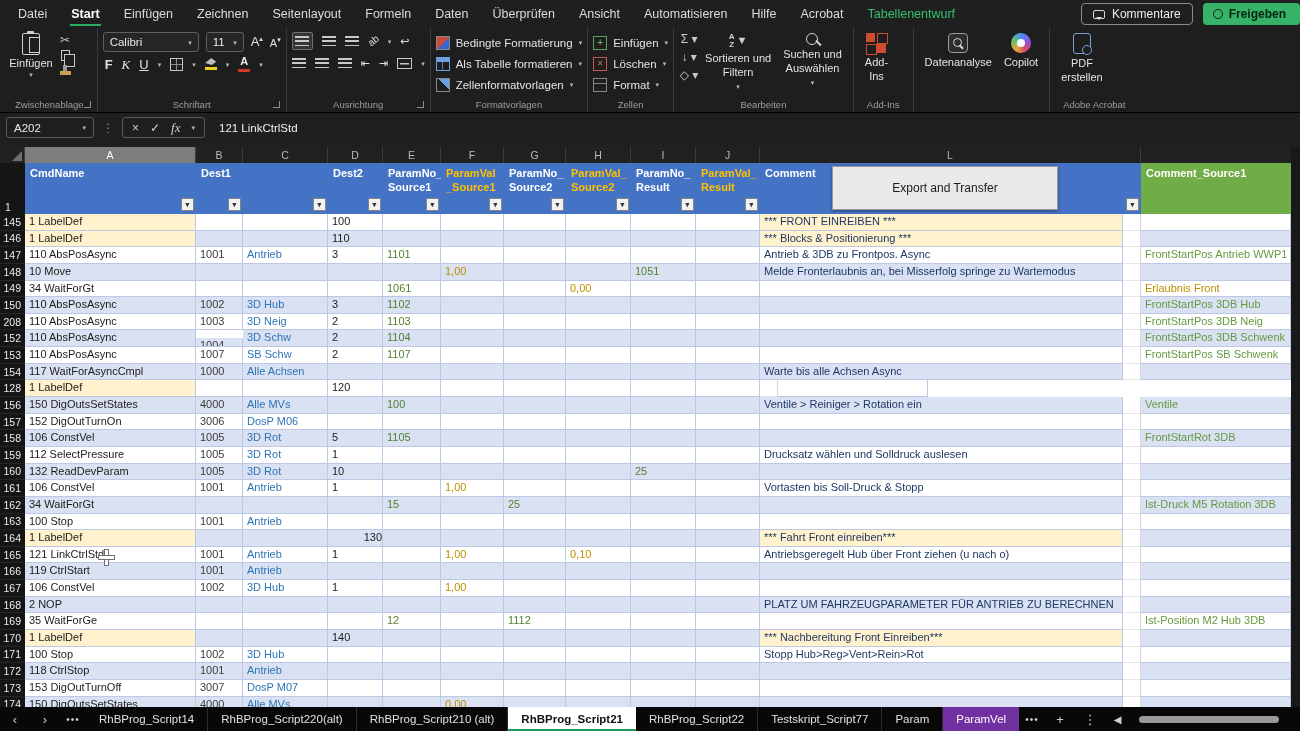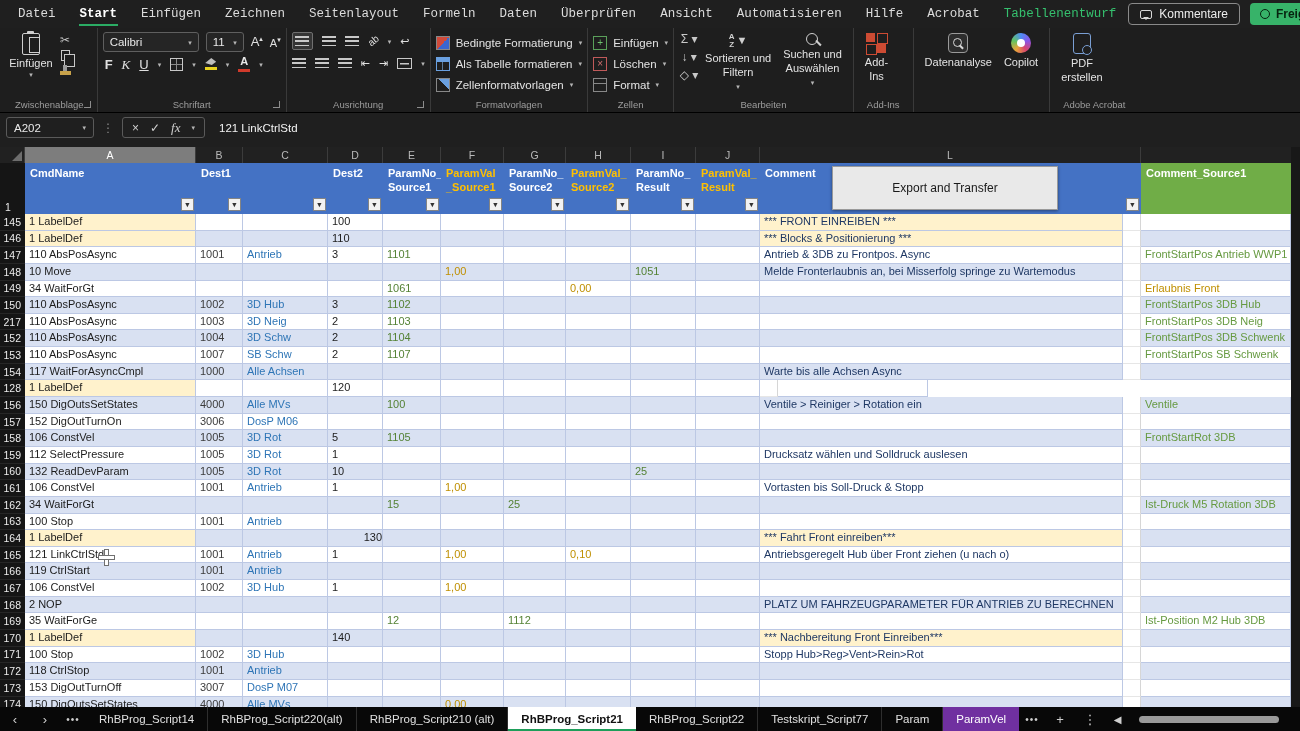--- a/index.html
+++ b/index.html
@@ -137,21 +137,21 @@
   .cursor .cv{position:absolute;left:6px;top:0;width:5px;height:17px;background:#fff;border:1px solid #707070;}
   .cursor .ch{position:absolute;top:6px;left:0;width:17px;height:5px;background:#fff;border:1px solid #707070;}
   .cursor .cc{position:absolute;left:7px;top:7px;width:3px;height:3px;background:#fff;}
 </style>
 </head>
 <body>
 
 <div class="app">
 
   <div class="menubar">
-    <div id="menu-items" style="display:flex;font-family:Liberation Mono, monospace;">
+    <div id="menu-items" style="display:flex;">
         <div class="mitem">Datei</div>
         <div class="mitem active">Start</div>
         <div class="mitem">Einfügen</div>
         <div class="mitem">Zeichnen</div>
         <div class="mitem">Seitenlayout</div>
         <div class="mitem">Formeln</div>
         <div class="mitem">Daten</div>
         <div class="mitem">Überprüfen</div>
         <div class="mitem">Ansicht</div>
         <div class="mitem">Automatisieren</div>
@@ -523,39 +523,39 @@
           <div class="dcell band1 tVal" style="width: 63px;"></div>
           <div class="dcell band1 tNo" style="width: 62px;"></div>
           <div class="dcell band1 tVal" style="width: 65px;"></div>
           <div class="dcell band1 tNo" style="width: 65px;"></div>
           <div class="dcell band1 tVal" style="width: 64px;"></div>
           <div class="dcell band1 tCm" style="width: 363px;"></div>
           <div class="gapcell band1" style="width: 18px; background: rgb(255, 255, 255);"></div>
           <div class="dcell band1 tCs" style="width: 150px;">FrontStartPos 3DB Hub</div>
         </div>
         <div class="drow">
-          <div class="rnum">217</div>
+          <div class="rnum">208</div>
           <div class="dcell band0 tA" style="width: 171px;">110 AbsPosAsync</div>
           <div class="dcell band0 tB" style="width: 47px;">1003</div>
           <div class="dcell band0 tC" style="width: 85px;">3D Neig</div>
           <div class="dcell band0 tA" style="width: 55px;">2</div>
           <div class="dcell band0 tNo" style="width: 58px;">1103</div>
           <div class="dcell band0 tVal" style="width: 63px;"></div>
           <div class="dcell band0 tNo" style="width: 62px;"></div>
           <div class="dcell band0 tVal" style="width: 65px;"></div>
           <div class="dcell band0 tNo" style="width: 65px;"></div>
           <div class="dcell band0 tVal" style="width: 64px;"></div>
           <div class="dcell band0 tCm" style="width: 363px;"></div>
           <div class="gapcell band0" style="width: 18px; background: rgb(255, 255, 255);"></div>
           <div class="dcell band0 tCs" style="width: 150px;">FrontStartPos 3DB Neig</div>
         </div>
         <div class="drow">
           <div class="rnum">152</div>
           <div class="dcell band1 tA" style="width: 171px;">110 AbsPosAsync</div>
-          <div class="dcell band1 tB" style="width: 47px;">1004</div>
+          <div class="dcell band1 tB" style="width: 47px; margin-top: 8px;">1004</div>
           <div class="dcell band1 tC" style="width: 85px;">3D Schw</div>
           <div class="dcell band1 tA" style="width: 55px;">2</div>
           <div class="dcell band1 tNo" style="width: 58px;">1104</div>
           <div class="dcell band1 tVal" style="width: 63px;"></div>
           <div class="dcell band1 tNo" style="width: 62px;"></div>
           <div class="dcell band1 tVal" style="width: 65px;"></div>
           <div class="dcell band1 tNo" style="width: 65px;"></div>
           <div class="dcell band1 tVal" style="width: 64px;"></div>
           <div class="dcell band1 tCm" style="width: 363px;"></div>
           <div class="gapcell band1" style="width: 18px; background: rgb(255, 255, 255);"></div>

